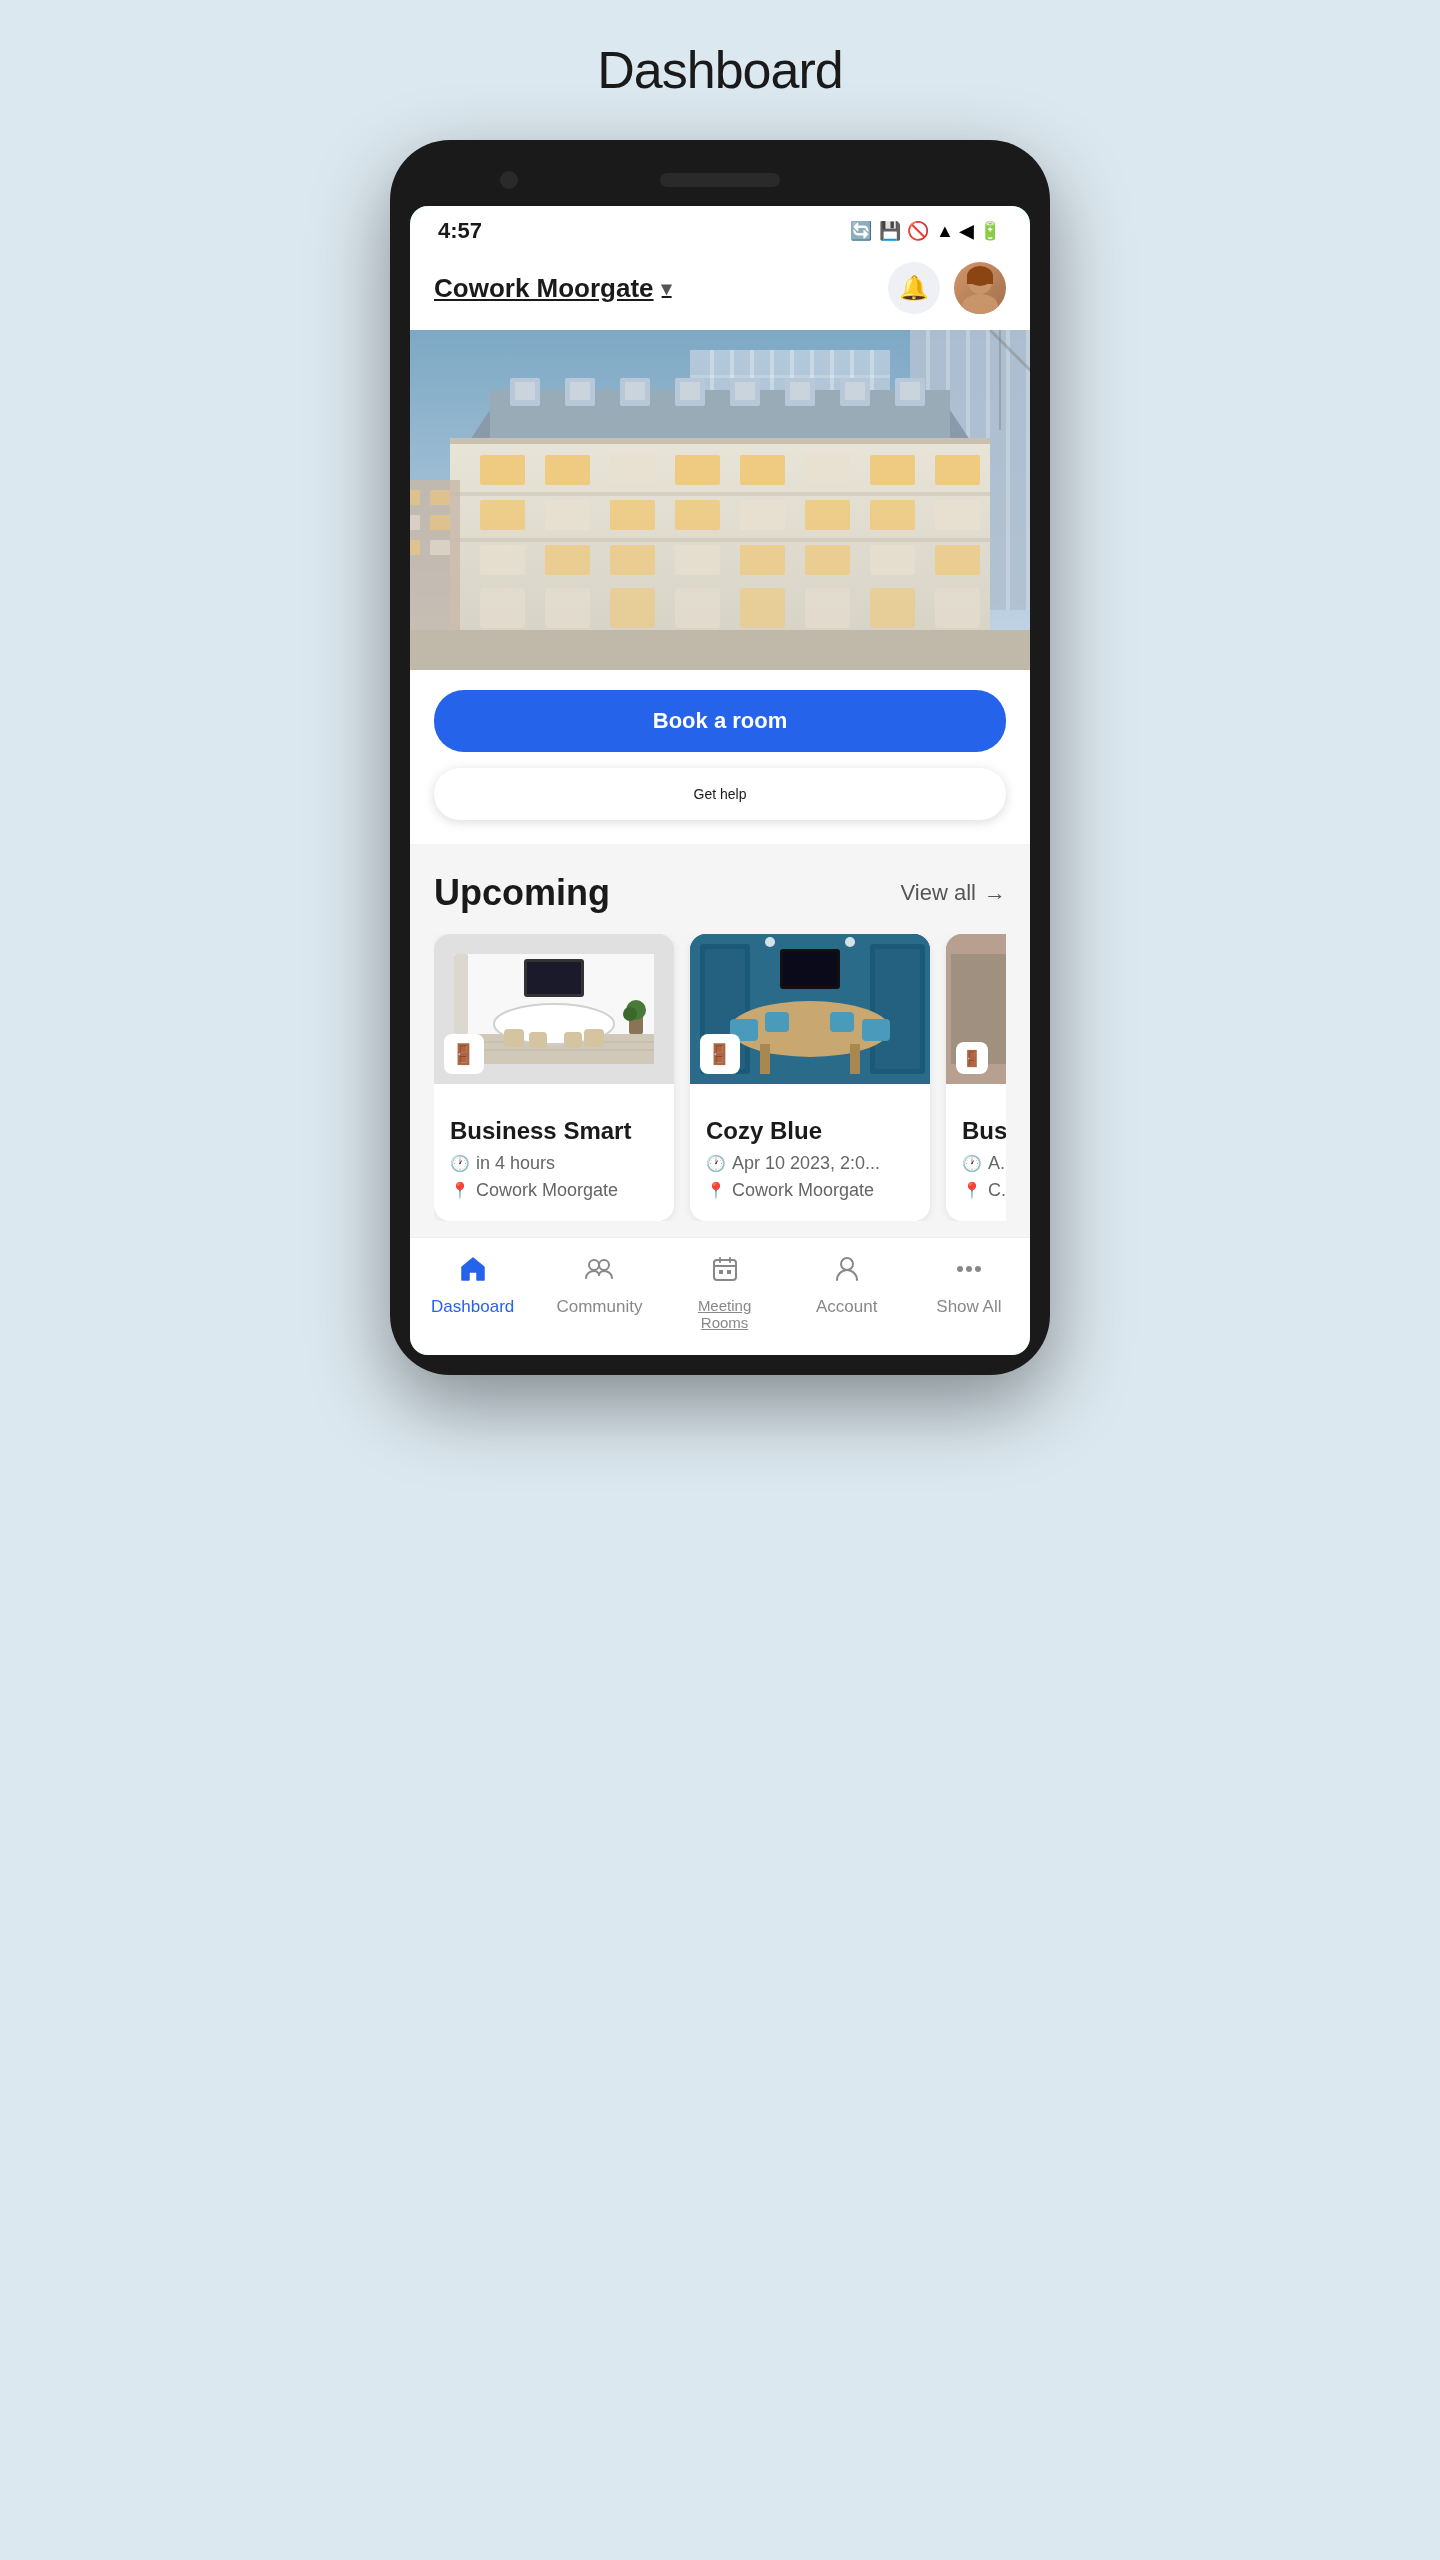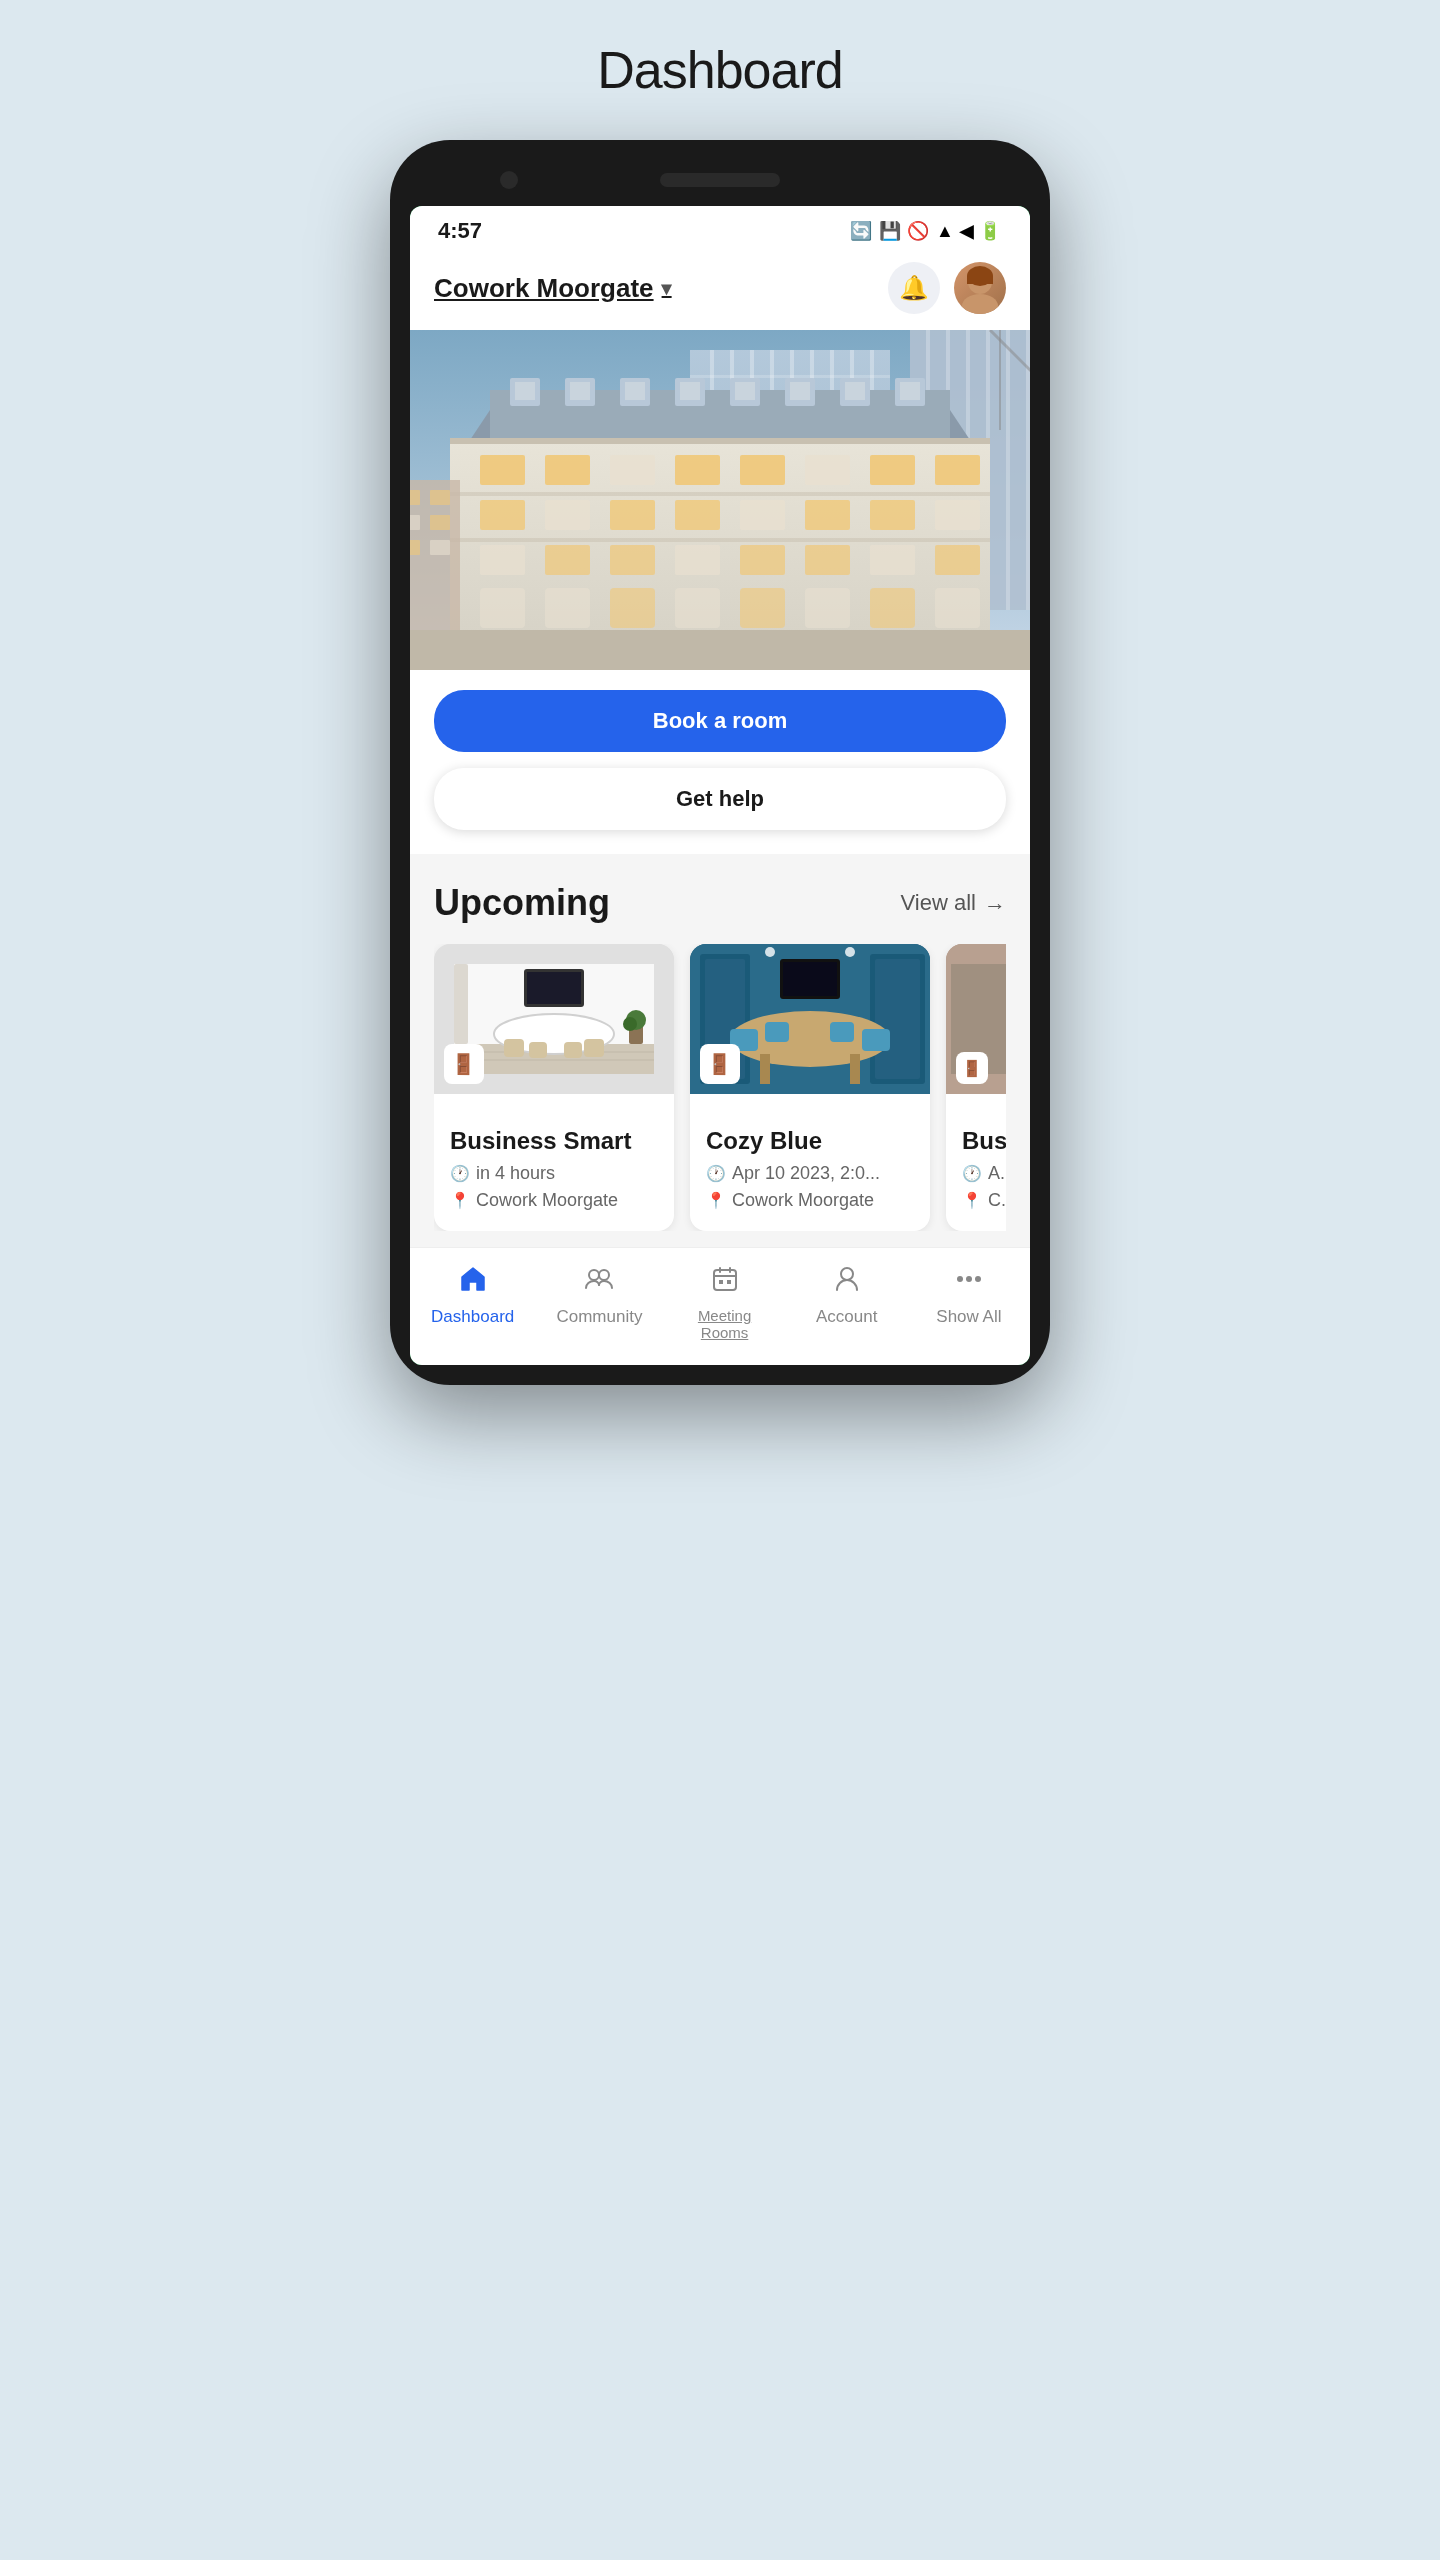--- a/index.html
+++ b/index.html
@@ -50,21 +50,21 @@
       width: 18px;
       height: 18px;
       background: #2a2a2a;
       border-radius: 50%;
       position: absolute;
       left: 90px;
     }
 
     .phone-screen {
       background: #22c55e;
-      border-radius: 12px;
+      border-radius: 18px;
       overflow: hidden;
       position: relative;
     }
 
     
     .status-bar {
       background: white;
       display: flex;
       justify-content: space-between;
       align-items: center;
@@ -179,22 +179,22 @@
       font-weight: 600;
       cursor: pointer;
     }
 
     .btn-help {
       background: white;
       color: #1a1a1a;
       border: none;
       border-radius: 30px;
       padding: 18px 32px;
-      font-size: 22px;
-      font-weight: 700;
+      font-size: 14px;
+      font-weight: 400;
       cursor: pointer;
       box-shadow: 0 2px 12px rgba(0,0,0,0.15);
     }
 
     
     .upcoming-section {
       background: #f5f5f5;
       padding: 28px 24px 16px;
     }
 

